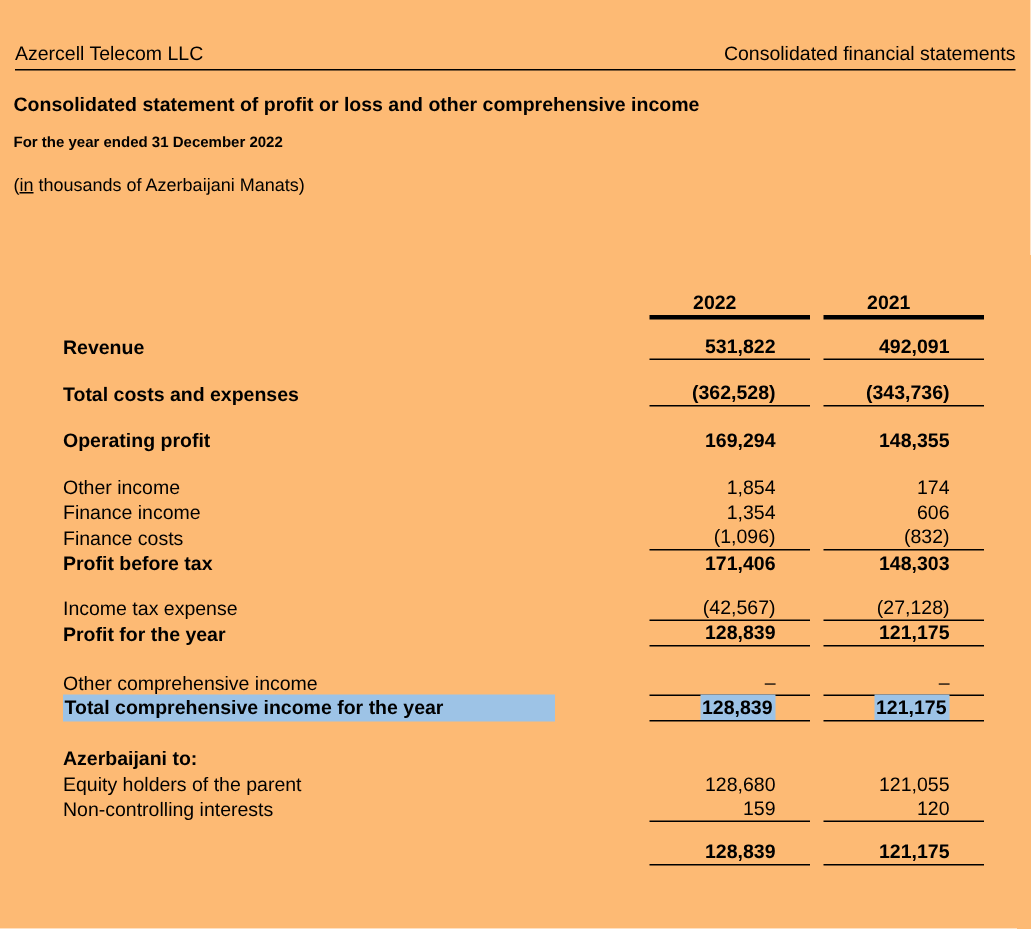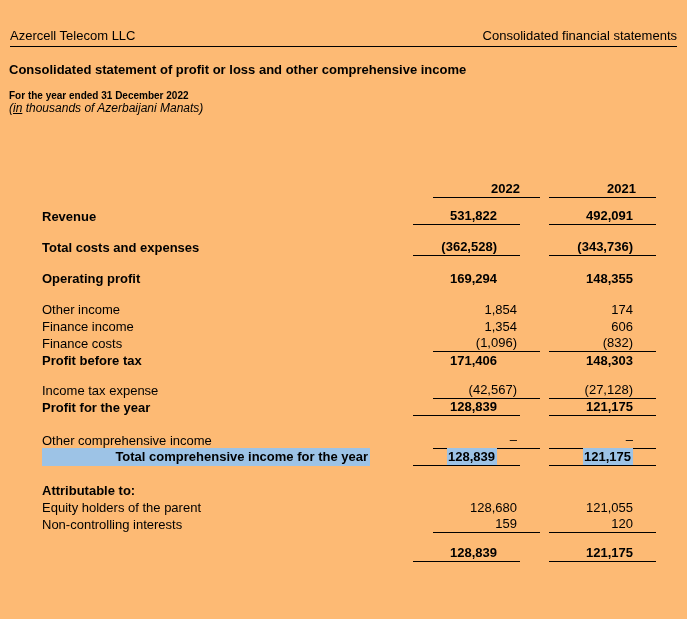--- a/index.html
+++ b/index.html
@@ -15,38 +15,38 @@
   }
   .doc-header {
     display:flex; justify-content:space-between; align-items:flex-end;
     padding-top:28px; padding-bottom:3px;
     border-bottom:1px solid #000;
     margin:0 1px;
   }
   .doc-header .left, .doc-header .right { font-size:13px; }
   .title1 { font-weight:bold; margin-top:15px; font-size:13px; }
   .title2 { font-weight:bold; margin-top:13px; font-size:10px; }
-  .note   { font-style:italic; font-size:12px; }
+  .note   { margin-top:15px; font-size:12px; }
   .note .u { text-decoration:underline; }
 
   .fin-table { margin-top:66px; }
   .row { display:flex; align-items:flex-end; height:17px; line-height:16px; }
   .lbl { flex:1; padding-left:33px; box-sizing:border-box; }
   .num {
     width:107px; text-align:right; padding-right:23px;
     box-sizing:border-box; white-space:nowrap;
   }
   .num.c2 { margin-left:9px; margin-right:22px; }
-  .bold { font-weight:bold;gap:20px; }
+  .bold { font-weight:bold; }
   .row.uline .num { border-bottom:1px solid #000; }
-  .hdr { font-weight:bold; text-align:right; padding-right:20px; border-bottom:1px solid #000000; }
+  .hdr { font-weight:bold; text-align:center; padding-right:20px; border-bottom:3px solid #000000; }
   .sp10 { height:10px; } .sp12 { height:12px; } .sp13 { height:13px; }
   .sp14 { height:14px; } .sp16 { height:16px; }
   .hl { background:#9dc3e6; padding:1px 2px 1px 1px; }
-  .hl-wide { display:inline-block; width:328px; box-sizing:border-box;text-align:right; }
+  .hl-wide { display:inline-block; width:328px; box-sizing:border-box; }
 </style>
 </head>
 <body>
 
 <div class="page">
 
   <div class="doc-header">
     <div class="left">Azercell Telecom LLC</div>
     <div class="right">Consolidated financial statements</div>
   </div>
@@ -130,21 +130,21 @@
     </div>
 
     <div class="row bold uline">
       <div class="lbl"><span class="hl hl-wide">Total comprehensive income for the year</span></div>
       <div class="num"><span class="hl">128,839</span></div>
       <div class="num c2"><span class="hl">121,175</span></div>
     </div>
     <div class="sp16"></div>
 
     <div class="row bold">
-      <div class="lbl">Attributable to:</div>
+      <div class="lbl">Azerbaijani to:</div>
       <div class="num"></div>
       <div class="num c2"></div>
     </div>
 
     <div class="row">
       <div class="lbl">Equity holders of the parent</div>
       <div class="num">128,680</div>
       <div class="num c2">121,055</div>
     </div>
 

